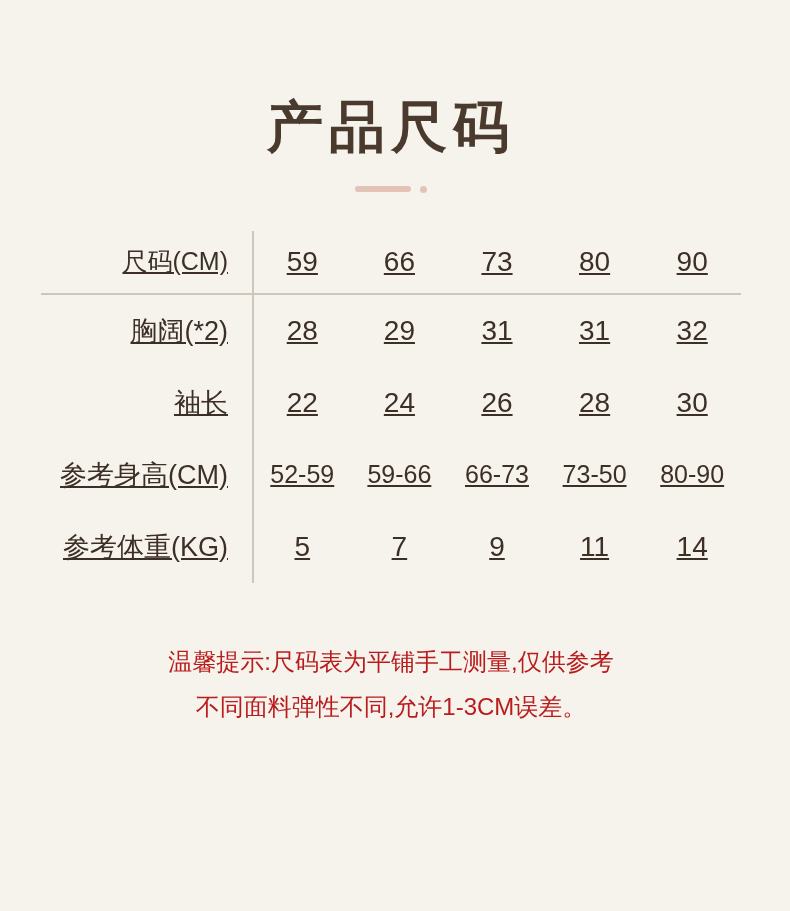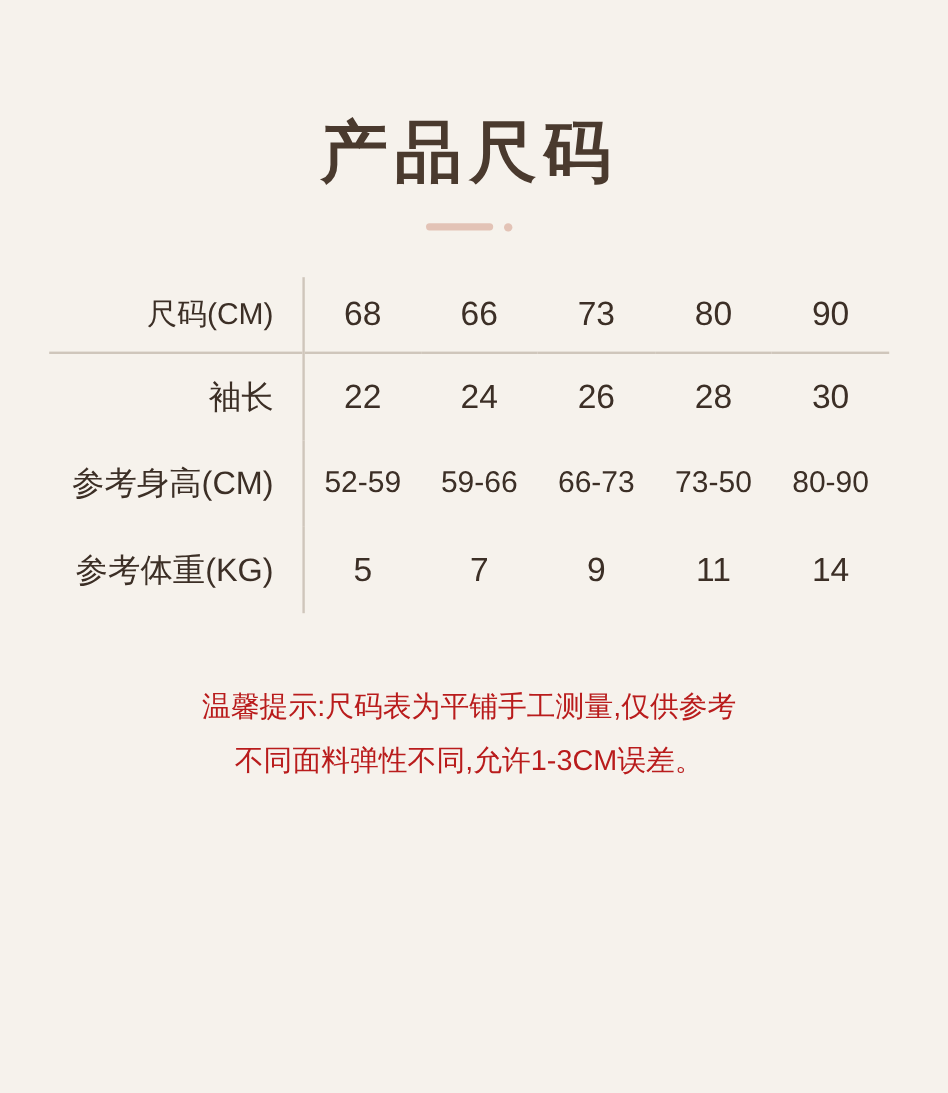--- a/index.html
+++ b/index.html
@@ -58,20 +58,21 @@
     width: 100%;
     table-layout: fixed;
   }
   table.size-table td,
   table.size-table th {
     padding: 0;
     text-align: center;
     vertical-align: middle;
     font-weight: normal;
     color: #3c2f26;
+    text-decoration: underline;
   }
   .row-head {
     width: 212px;
     text-align: right !important;
     padding-right: 24px !important;
     font-size: 27px;
     box-sizing: border-box;
     border-right: 2px solid #cfc6bb;
   }
   .head-row .row-head {
@@ -112,28 +113,36 @@
   <div class="divider">
     <span class="bar"></span>
     <span class="dot"></span>
   </div>
 
   <div class="table-wrap">
     <table class="size-table">
       <tbody>
         <tr class="head-row">
           <td class="row-head">尺码(CM)</td>
-          <td>68</td>
+          <td>59</td>
           <td>66</td>
           <td>73</td>
           <td>80</td>
           <td>90</td>
         </tr>
 
 
+        <tr class="body-row">
+          <td class="row-head">胸阔(*2)</td>
+          <td>28</td>
+          <td>29</td>
+          <td>31</td>
+          <td>31</td>
+          <td>32</td>
+        </tr>
 
         <tr class="body-row">
           <td class="row-head">袖长</td>
           <td>22</td>
           <td>24</td>
           <td>26</td>
           <td>28</td>
           <td>30</td>
         </tr>
 

